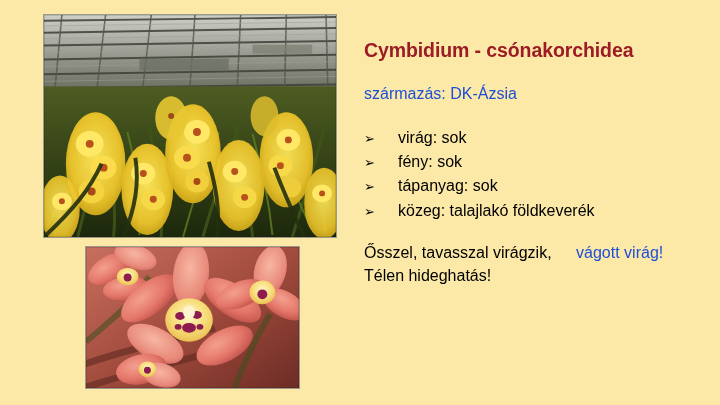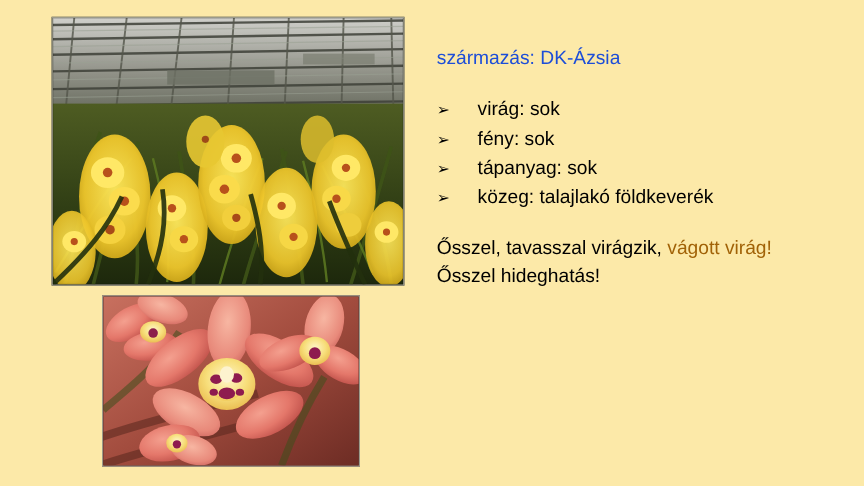--- a/index.html
+++ b/index.html
@@ -89,21 +89,22 @@
     font-size: 13px;
     line-height: 1.52;
   }
   .closing {
     font-size: 16px;
     color: #000;
     line-height: 1.45;
     margin: 0;
   }
   .closing .hl {
-    color: #a16207;
+    color: #1d4ed8;
+    margin-left: 20px;
   }
   .closing .row2 {
     display: block;
   }
 </style>
 </head>
 <body>
 
 <div class="slide">
 
@@ -322,20 +323,21 @@
         <ellipse cx="6" cy="0" rx="9" ry="8" fill="url(#lipg)"></ellipse>
         <circle cx="6" cy="1" r="3.5" fill="#8e1b4f"></circle>
       </g>
 
       <rect x="0" y="0" width="215" height="143" fill="none" stroke="#000" stroke-width="1" opacity="0.25"></rect>
     </svg>
   </div>
 
   <div class="textcol">
 
+    <div class="title">Cymbidium - csónakorchidea</div>
 
     <div class="origin">származás: DK-Ázsia</div>
 
     <ul class="bullets">
       <li>
         <span class="arrow">➢</span>
         <span>virág: sok</span>
       </li>
       <li>
         <span class="arrow">➢</span>
@@ -346,17 +348,17 @@
         <span>tápanyag: sok</span>
       </li>
       <li>
         <span class="arrow">➢</span>
         <span>közeg: talajlakó földkeverék</span>
       </li>
     </ul>
 
     <div class="closing">
       <span>Ősszel, tavasszal virágzik, </span><span class="hl">vágott virág!</span>
-      <span class="row2">Ősszel hideghatás!</span>
+      <span class="row2">Télen hideghatás!</span>
     </div>
 
   </div>
 </div>
 
 </body></html>

